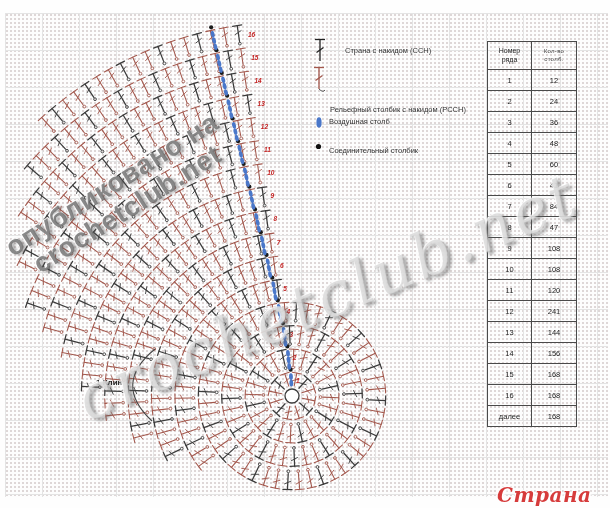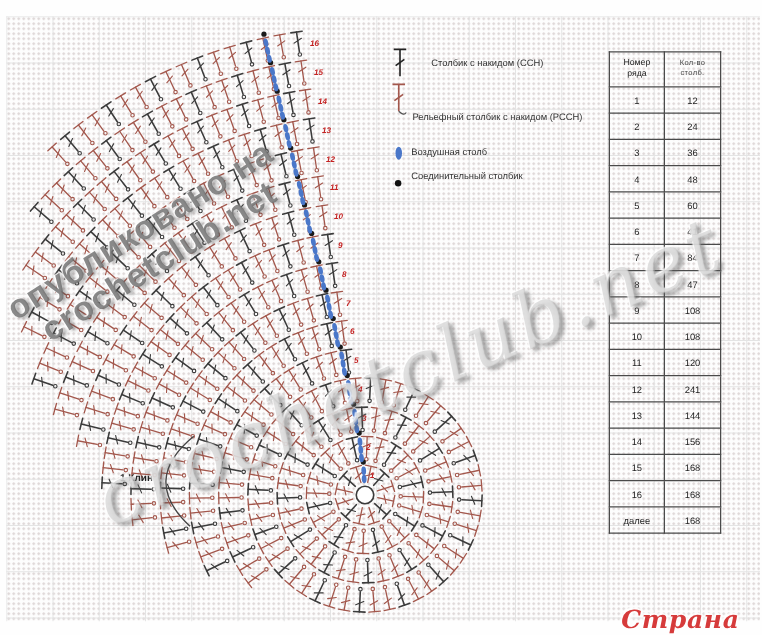--- a/index.html
+++ b/index.html
@@ -1708,41 +1708,41 @@
     </svg>
 
   <div id="legend">
     <svg class="leg-sym" style="left:1px;top:3px" width="14" height="27">
       <g stroke="#222" stroke-width="1.3" fill="none">
         <line x1="7" y1="3.5" x2="7" y2="25"></line>
           <line x1="2" y1="3.5" x2="12" y2="3.5"></line>
         <line x1="3.5" y1="16.5" x2="10.5" y2="11.5"></line>
       </g>
     </svg>
-    <span class="leg-lbl" style="left:33px;top:13px">Столбик с накидом (ССН)</span>
+    <span class="leg-lbl" style="left:33px;top:13px">Страна с накидом (ССН)</span>
 
     <svg class="leg-sym" style="left:0px;top:31px" width="16" height="31">
       <g stroke="#a3574c" stroke-width="1.3" fill="none">
         <line x1="7" y1="3.5" x2="7" y2="25"></line>
           <line x1="2" y1="3.5" x2="12" y2="3.5"></line>
         <line x1="3.5" y1="16.5" x2="10.5" y2="11.5"></line>
         <path d="M7 25 q4 4 6 1" stroke="#555" stroke-width="1"></path>
       </g>
     </svg>
-    <span class="leg-lbl" style="left:18px;top:56px">Рельефный столбик с накидом (РССН)</span>
+    <span class="leg-lbl" style="left:18px;top:72px">Рельефный столбик с накидом (РССН)</span>
 
     <svg class="leg-sym" style="left:2px;top:83px" width="10" height="13">
       <ellipse cx="5" cy="6.5" rx="2.6" ry="5.2" fill="#4a77c9"></ellipse>
     </svg>
     <span class="leg-lbl" style="left:17px;top:84px">Воздушная столб</span>
 
     <svg class="leg-sym" style="left:2px;top:109px" width="9" height="9">
       <circle cx="4.5" cy="4.5" r="2.6" fill="#111"></circle>
     </svg>
-    <span class="leg-lbl" style="left:17px;top:103px">Соединительный столбик</span>
+    <span class="leg-lbl" style="left:17px;top:113px">Соединительный столбик</span>
   </div>
 
   <table id="count-table">
     <thead>
       <tr>
         <th class="col-num">
           <div class="h1">Номер</div>
           <div class="h1">ряда</div>
         </th>
         <th class="col-cnt">

